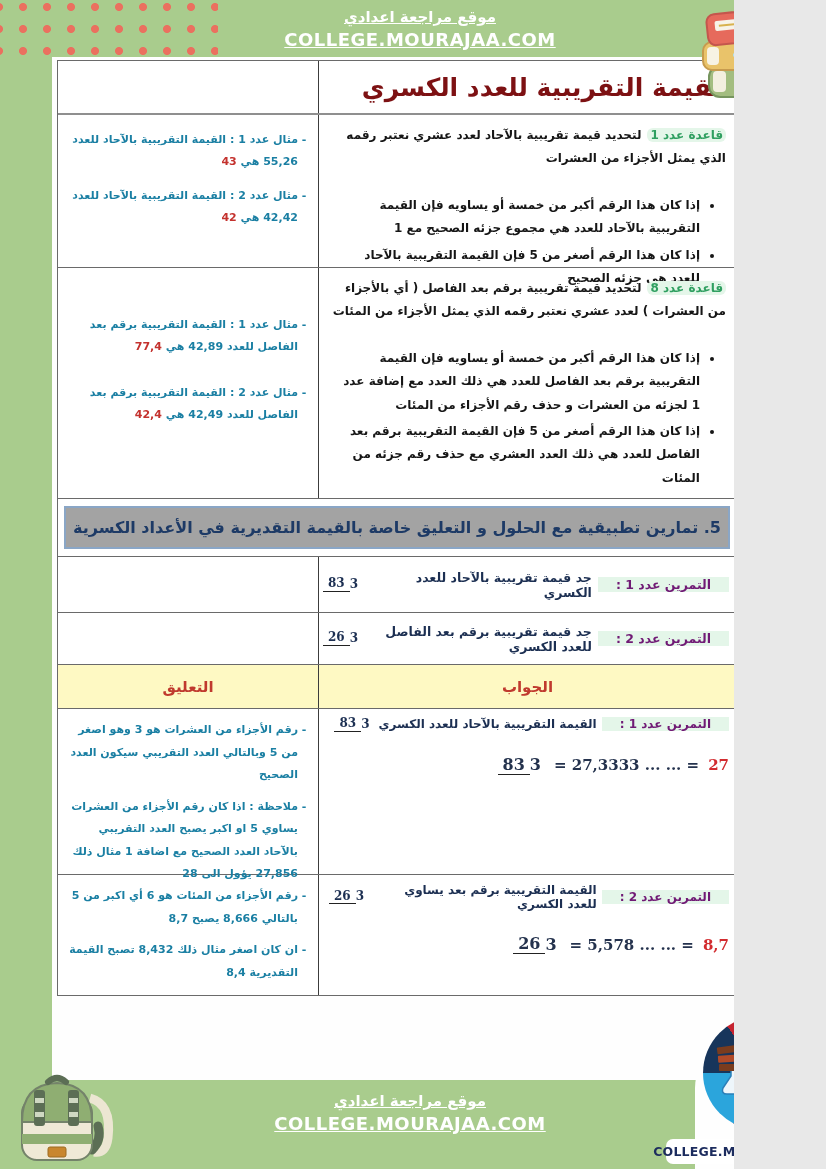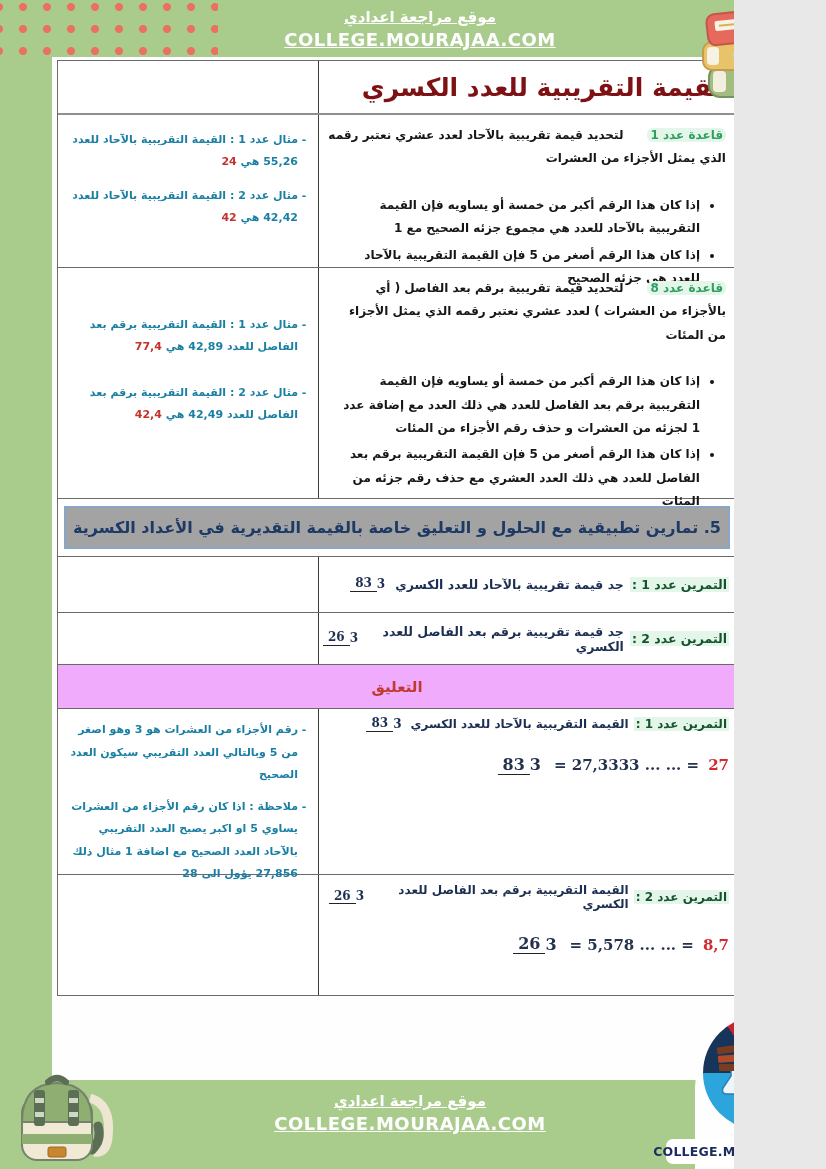--- a/index.html
+++ b/index.html
@@ -38,44 +38,44 @@
   .r-ex2{height:52px;}
   .r-ahdr{height:44px;}
   .r-ans1{height:166px;}
   .r-ans2{height:120px;border-bottom:none;}
 
   .title-cell{height:100%;display:flex;align-items:center;justify-content:flex-start;
     padding:0 6px;font-size:25px;font-weight:bold;color:#7d1113;white-space:nowrap;overflow:hidden;}
 
   .ruletext{padding:9px 10px 0 8px;font-size:12px;font-weight:bold;color:#161616;
     line-height:1.95;text-align:right;}
-  .rlabel{color:#2f9f60;background:#e4f6e9;padding:0 3px;margin-left:24px;border-radius:6px;}
+  .rlabel{color:#2f9f60;background:#e4f6e9;padding:0 3px;margin-left:6px;border-radius:6px;}
   .rbullets{margin:23px 26px 0 6px;padding:0;}
   .rbullets li{margin-bottom:3px;}
 
   .examples{padding:14px 8px 0 4px;color:#1a7fa3;font-size:11px;font-weight:bold;line-height:2;}
   .examples ul{list-style-type:"- ";margin:0 12px 0 2px;padding:0;text-align:right;}
   .examples li{margin-bottom:12px;}
   .examples.push{padding-top:46px;}
   .examples.push li{margin-bottom:24px;}
   .res{color:#c4322e;}
 
   .banner{height:100%;box-sizing:border-box;background:#a3a3a3;border:2px solid #8aa6c6;
     display:flex;align-items:center;justify-content:center;color:#1d3a66;font-weight:bold;
     font-size:16px;direction:rtl;}
 
   .exline{height:100%;display:flex;align-items:center;direction:rtl;padding-right:7px;
     font-size:12.5px;font-weight:bold;color:#1c2f52;gap:6px;}
-  .exlabel{color:#14532d;background:#e4f6e9;padding:0 2px;white-space:nowrap;}
+  .exlabel{color:#701a75;background:#e4f6e9;padding:0 18px;white-space:nowrap;}
 
   .frac{display:inline-flex;align-items:center;direction:ltr;
     font-family:"DejaVu Serif",serif;line-height:1.15;margin:0 4px;font-size:12px;}
   .frac .fn{border-bottom:1.6px solid #222;padding:0 5px;}
 
-  .r-ahdr .cr,.r-ahdr .cl{background:#f0abfc;}
+  .r-ahdr .cr,.r-ahdr .cl{background:#fef9c3;}
   .ahdr-cell{height:100%;display:flex;align-items:center;justify-content:center;
     color:#c03a2e;font-weight:bold;font-size:15px;}
 
   .ansr{padding:8px 7px 0 6px;}
   .ansline{direction:rtl;font-size:12px;font-weight:bold;color:#1c2f52;display:flex;
     align-items:center;gap:5px;}
   .eq{direction:ltr;display:flex;align-items:center;gap:9px;margin:24px 0 0 96px;
     font-family:"DejaVu Serif",serif;font-size:15px;font-weight:bold;color:#24324d;width:fit-content;}
   .eq .frac{font-size:16px;}
   .eq .res{color:#d22b2f;}
@@ -144,21 +144,21 @@
           <span class="rlabel">قاعدة عدد 1</span><span>لتحديد قيمة تقريبية بالآحاد لعدد عشري نعتبر رقمه الذي يمثل الأجزاء من العشرات</span>
           <ul class="rbullets">
             <li>إذا كان هذا الرقم أكبر من خمسة أو يساويه فإن القيمة التقريبية بالآحاد للعدد هي مجموع جزئه الصحيح مع 1</li>
             <li>إذا كان هذا الرقم أصغر من 5 فإن القيمة التقريبية بالآحاد للعدد هي جزئه الصحيح</li>
           </ul>
         </div>
       </div>
       <div class="cl">
         <div class="examples">
           <ul>
-            <li><span>مثال عدد 1 : القيمة التقريبية بالآحاد للعدد 55,26 هي</span> <span class="res">24</span></li>
+            <li><span>مثال عدد 1 : القيمة التقريبية بالآحاد للعدد 55,26 هي</span> <span class="res">43</span></li>
             <li><span>مثال عدد 2 : القيمة التقريبية بالآحاد للعدد 42,42 هي</span> <span class="res">42</span></li>
           </ul>
         </div>
       </div>
     </div>
 
     <div class="row r-rule2">
       <div class="cr">
         <div class="ruletext">
           <span class="rlabel">قاعدة عدد 8</span><span>لتحديد قيمة تقريبية برقم بعد الفاصل ( أي بالأجزاء من العشرات ) لعدد عشري نعتبر رقمه الذي يمثل الأجزاء من المئات</span>
@@ -204,20 +204,23 @@
           <span class="frac">
             <span class="fn">26</span>
             <span>3</span>
           </span>
         </div>
       </div>
       <div class="cl"></div>
     </div>
 
     <div class="row r-ahdr">
+      <div class="cr">
+        <div class="ahdr-cell">الجواب</div>
+      </div>
       <div class="cl">
         <div class="ahdr-cell">التعليق</div>
       </div>
     </div>
 
     <div class="row r-ans1">
       <div class="cr">
         <div class="ansr">
           <div class="ansline">
             <span class="exlabel">التمرين عدد 1 :</span>
@@ -245,34 +248,42 @@
           </ul>
         </div>
       </div>
     </div>
 
     <div class="row r-ans2">
       <div class="cr">
         <div class="ansr">
           <div class="ansline">
             <span class="exlabel">التمرين عدد 2 :</span>
-            <span>القيمة التقريبية برقم بعد الفاصل للعدد الكسري</span>
+            <span>القيمة التقريبية برقم بعد يساوي للعدد الكسري</span>
             <span class="frac">
               <span class="fn">26</span>
               <span>3</span>
             </span>
           </div>
           <div class="eq">
             <span class="frac">
               <span class="fn">26</span>
               <span>3</span>
             </span>
             <span>= 5,578 ... ... =</span>
             <span class="res">8,7</span>
           </div>
+        </div>
+      </div>
+      <div class="cl">
+        <div class="comments">
+          <ul>
+            <li>رقم الأجزاء من المئات هو 6 أي اكبر من 5 بالتالي 8,666 يصبح 8,7</li>
+            <li>ان كان اصغر مثال ذلك 8,432 تصبح القيمة التقديرية 8,4</li>
+          </ul>
         </div>
       </div>
     </div>
 
   </div>
 
   <svg class="books" viewBox="0 0 125 100">
     <rect x="16" y="63" width="106" height="31" rx="11" fill="#a3bd80" stroke="#76955e" stroke-width="2"></rect>
     <rect x="20" y="68" width="13" height="21" rx="4" fill="#f3efdf"></rect>
     <rect x="10" y="39" width="108" height="28" rx="9" fill="#e9c36a" stroke="#c79b4e" stroke-width="2"></rect>

